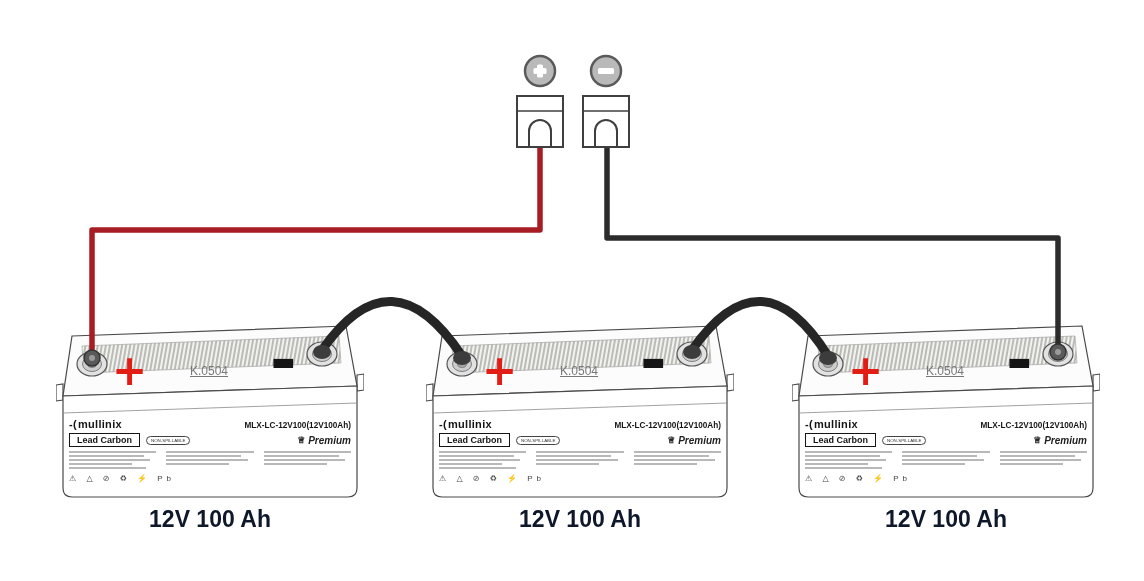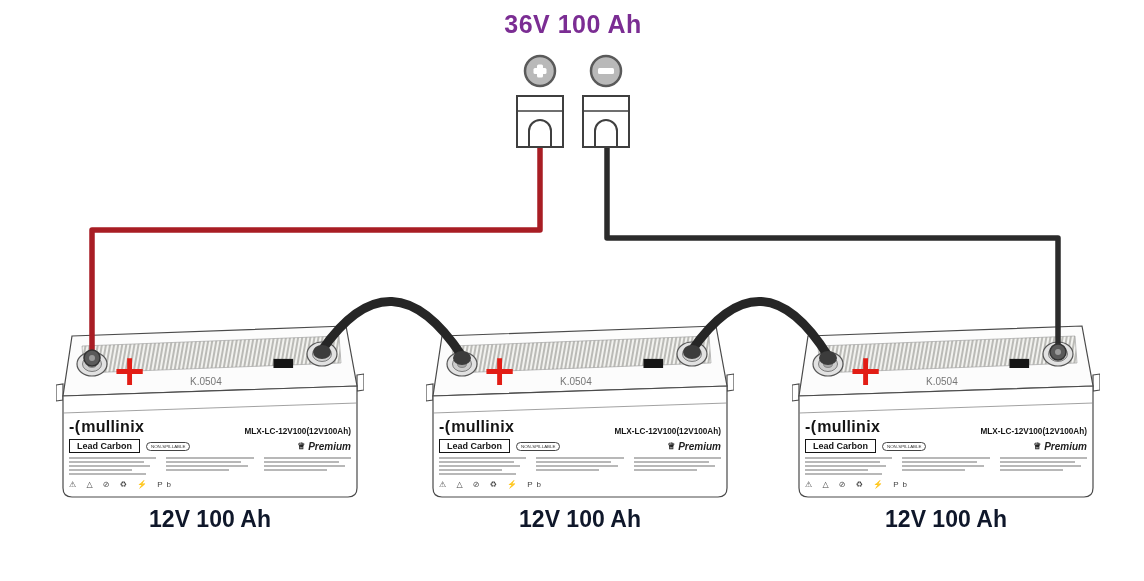--- a/index.html
+++ b/index.html
@@ -9,24 +9,24 @@
          font-size:25px;font-weight:bold;color:#7b2d93;letter-spacing:.5px;}
   svg.wires{position:absolute;left:0;top:0;z-index:5;pointer-events:none;}
   
   .battery{position:absolute;top:300px;width:308px;height:206px;z-index:1;}
   .b1{left:56px}.b2{left:426px}.b3{left:792px}
   .bart{position:absolute;left:0;top:0;width:308px;height:206px;}
   .bplus{position:absolute;left:56px;top:50px;font-size:42px;line-height:42px;
          font-weight:800;color:#e21d15;font-family:"DejaVu Sans",sans-serif;}
   .bminus{position:absolute;left:214px;top:28px;font-size:64px;line-height:64px;
           font-weight:900;color:#151515;font-family:"DejaVu Sans",sans-serif;}
-  .bcode{position:absolute;left:134px;top:76px;font-size:10px;color:#777;}
+  .bcode{position:absolute;left:134px;top:64px;font-size:12px;color:#777;text-decoration:underline;}
   .bpanel{position:absolute;left:13px;top:118px;width:282px;}
   .brow1{display:flex;justify-content:space-between;align-items:flex-end;}
-  .bbrand{font-size:16px;font-weight:bold;color:#141414;letter-spacing:.3px;}
+  .bbrand{font-size:11px;font-weight:bold;color:#141414;letter-spacing:.3px;}
   .bmark{font-style:normal;font-weight:bold;margin-right:1px;}
   .bmodel{font-size:8.2px;font-weight:bold;color:#141414;}
   .brow2{display:flex;align-items:center;margin-top:3px;}
   .bchem{font-size:9px;font-weight:bold;border:1.3px solid #141414;padding:1px 7px;color:#141414;}
   .bspill{font-size:4.4px;border:1px solid #444;border-radius:5px;padding:1px 4px;margin-left:6px;color:#333;}
   .bprem{margin-left:auto;font-size:10px;font-weight:bold;font-style:italic;color:#222;display:flex;align-items:center;}
   .bcrown{font-style:normal;font-size:9px;margin-right:3px;}
   .bfine{display:flex;gap:10px;margin-top:4px;}
   .bcol{flex:1;}
   .bcol i{display:block;height:1.6px;background:#b8b8b8;margin-bottom:2.4px;}
@@ -35,21 +35,20 @@
   .bcol i:nth-of-type(5){width:88%}
   .bwarn{margin-top:3px;font-size:8px;letter-spacing:4px;color:#444;}
   .bcap{position:absolute;left:0;top:206px;width:100%;text-align:center;
         font-size:23px;font-weight:bold;color:#0f172a;}
 </style>
 </head>
 <body>
 
 <div class="canvas">
 
-  <div class="title">36V 100 Ah</div>
 
   <svg class="wires" width="1144" height="581" viewBox="0 0 1144 581">
 
     <path d="M540 146 L540 230 L92 230 L92 356" stroke="#a81d24" stroke-width="5.5" fill="none" stroke-linejoin="round"></path>
     <circle cx="92" cy="358" r="8" fill="#5a5a5a" stroke="#333" stroke-width="1.5"></circle>
     <circle cx="92" cy="358" r="3" fill="#9a9a9a"></circle>
 
     <path d="M607 146 L607 238 L1058 238 L1058 350" stroke="#2b2b2b" stroke-width="5.5" fill="none" stroke-linejoin="round"></path>
     <circle cx="1058" cy="352" r="8" fill="#5a5a5a" stroke="#333" stroke-width="1.5"></circle>
     <circle cx="1058" cy="352" r="3" fill="#9a9a9a"></circle>

